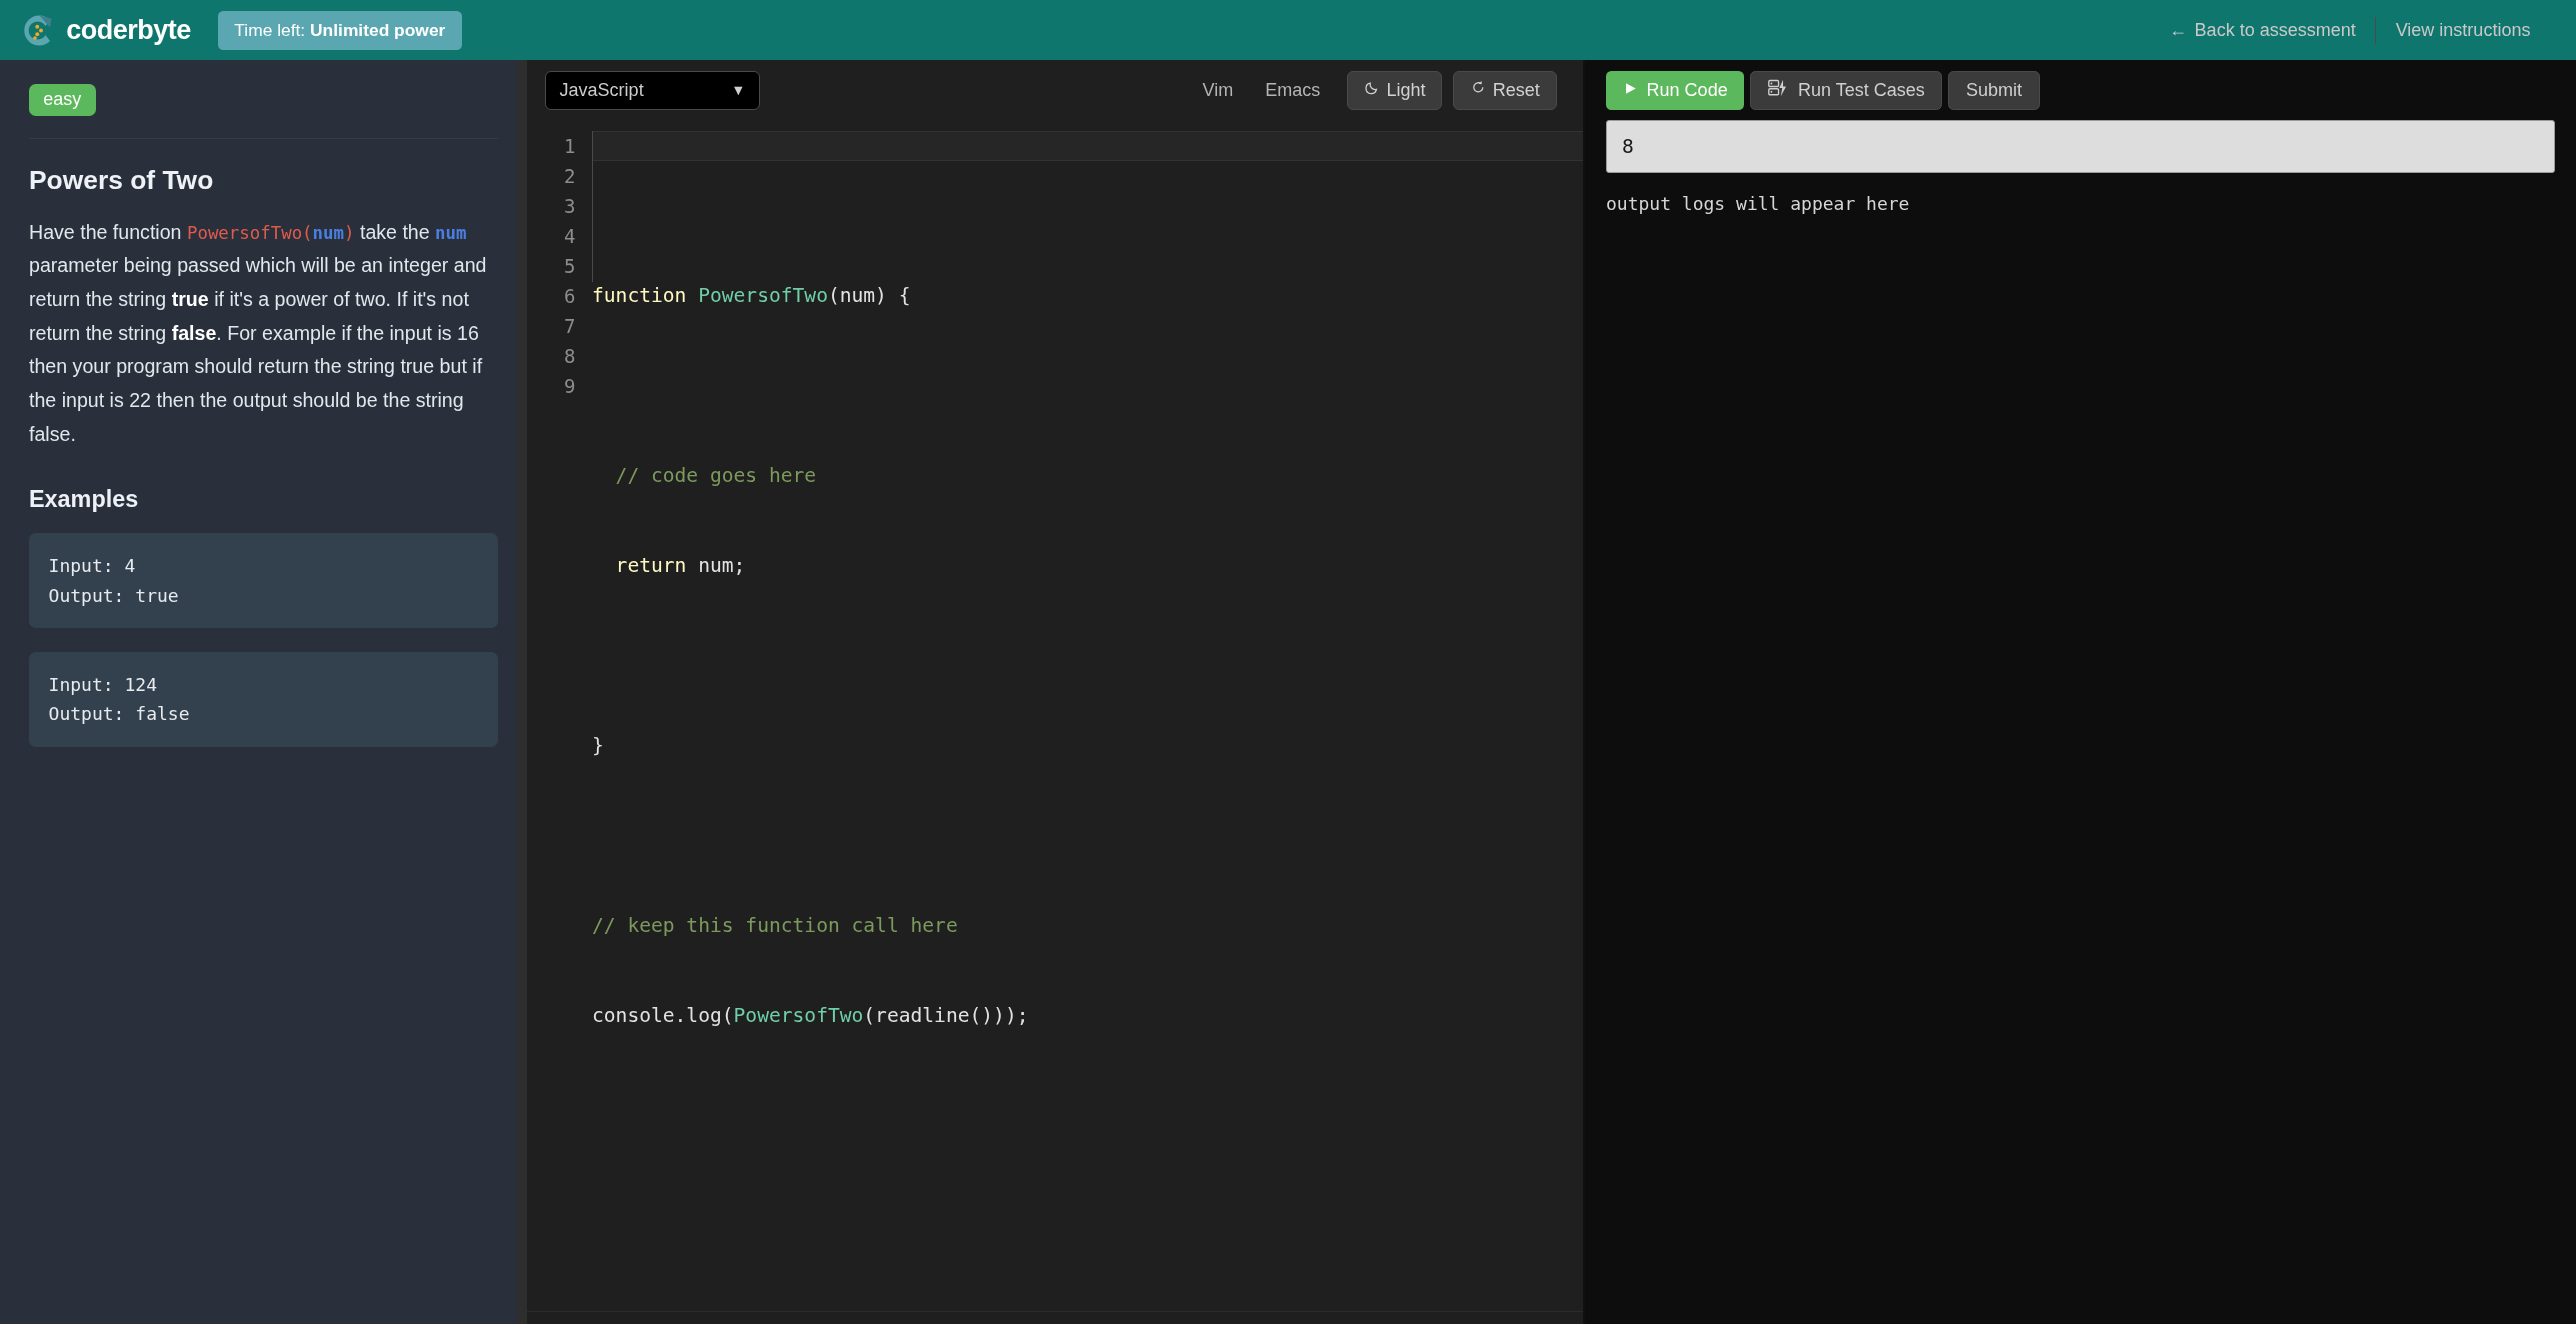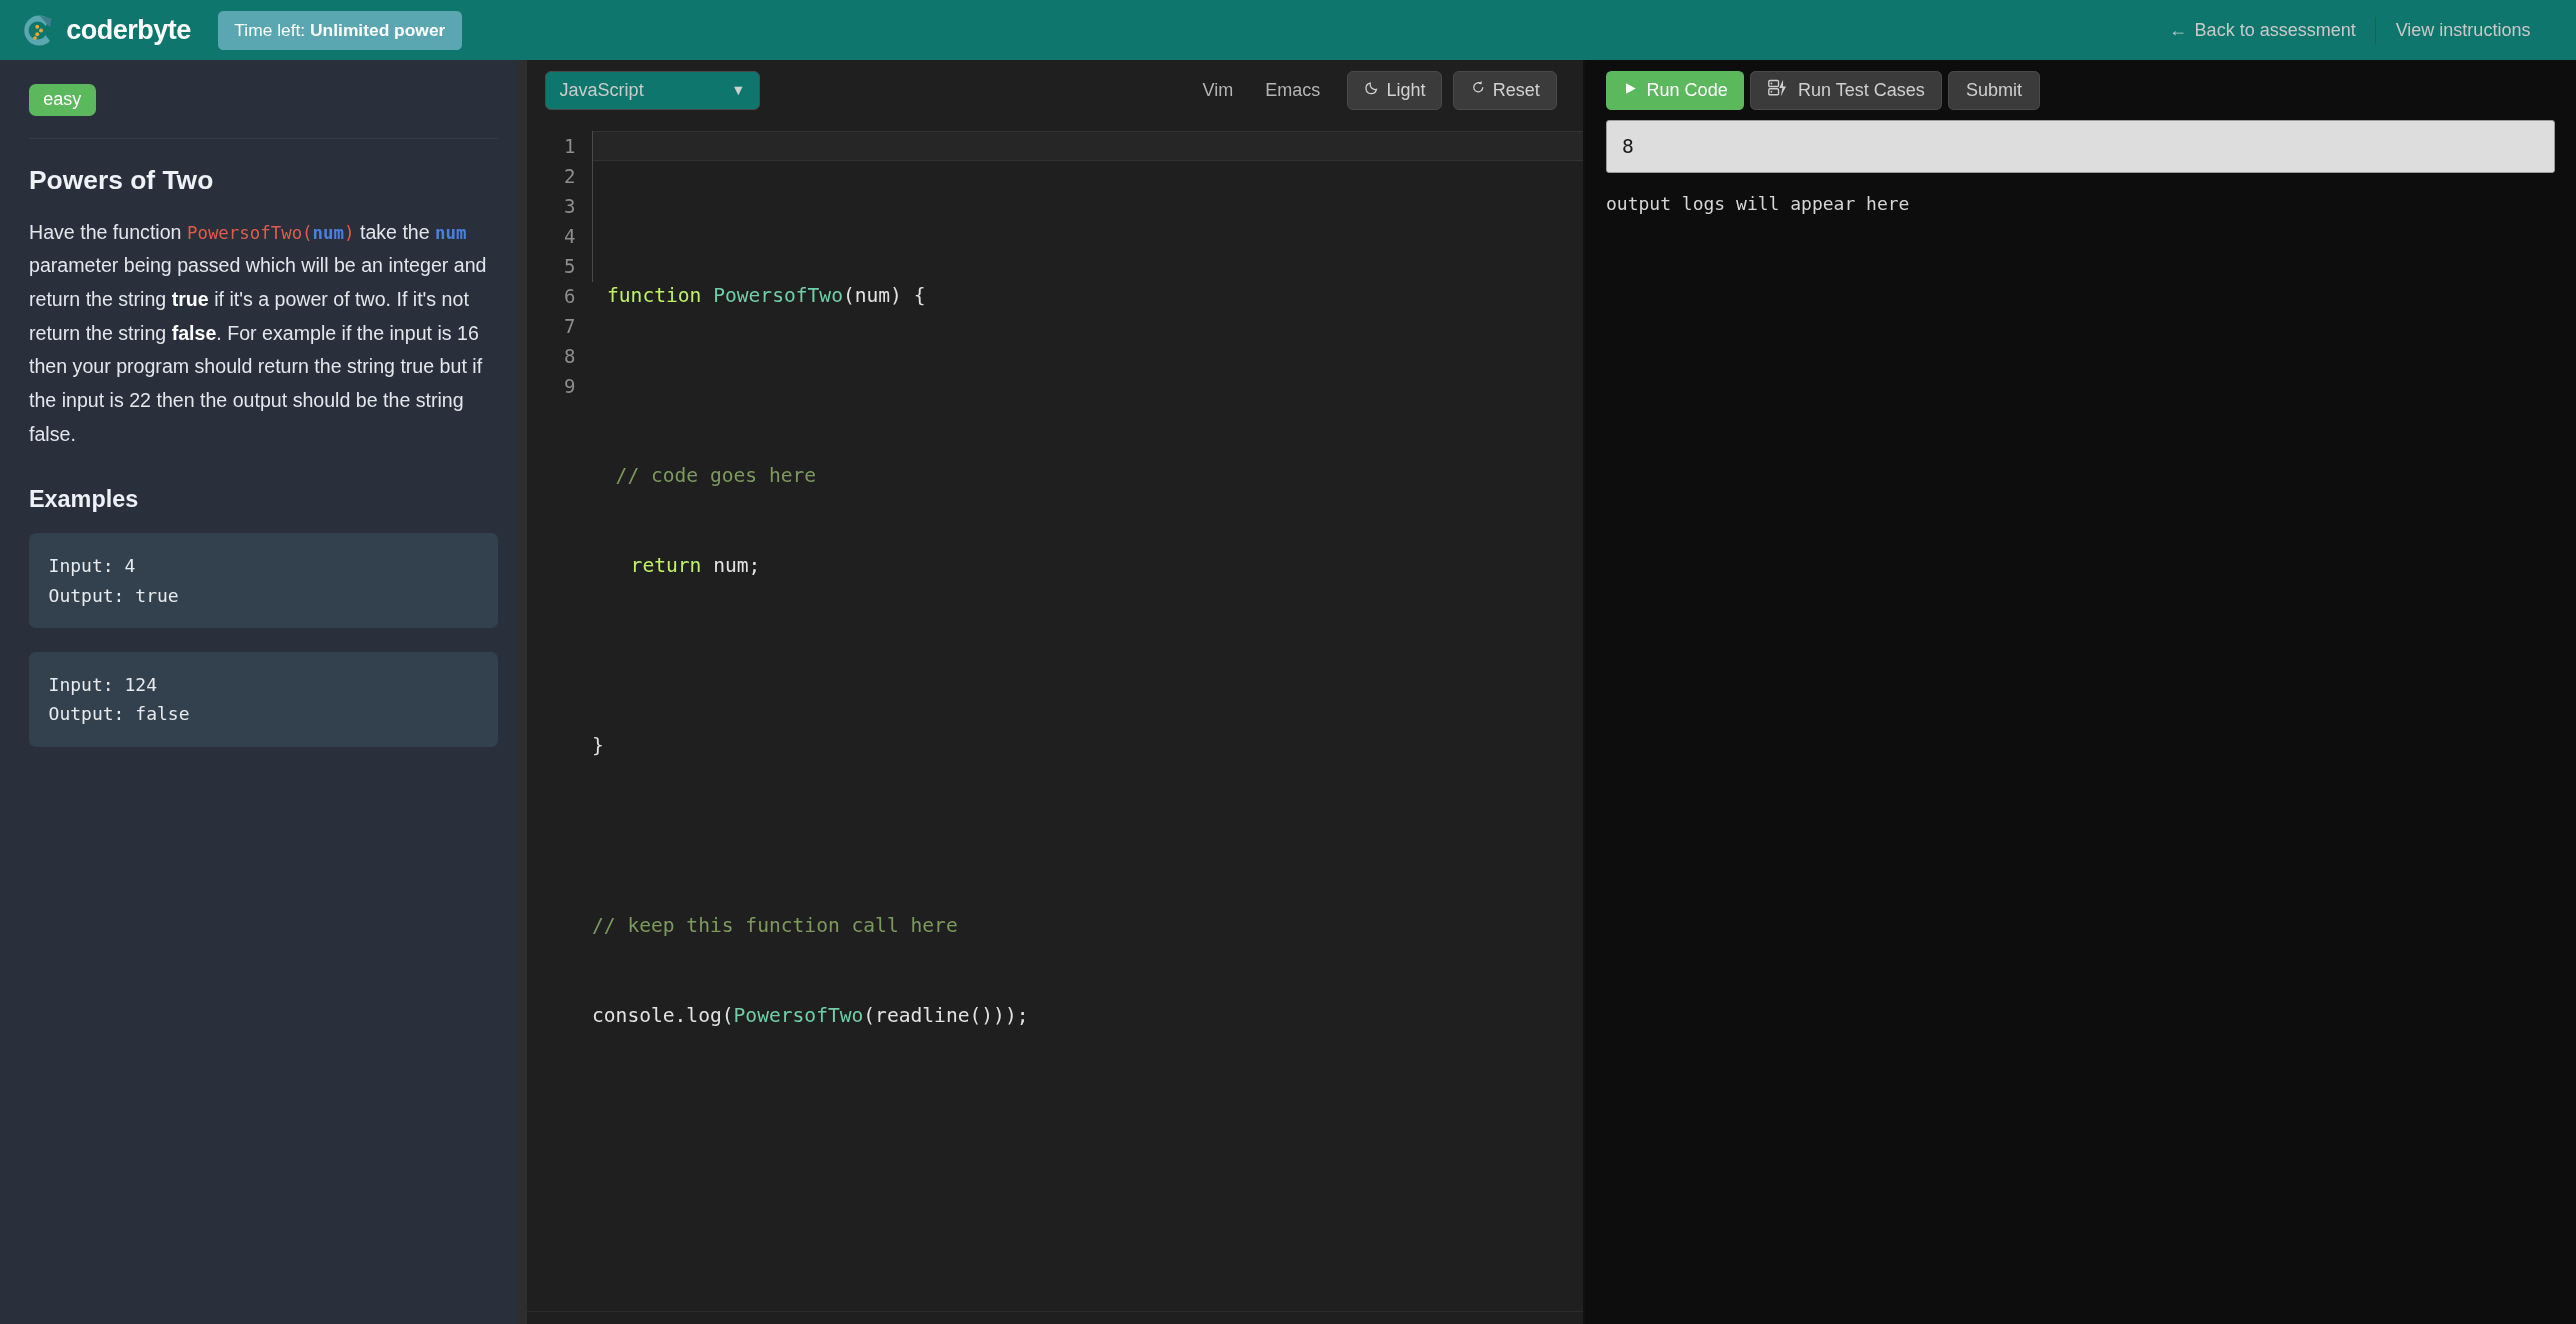--- a/index.html
+++ b/index.html
@@ -105,21 +105,21 @@
     display: flex; flex-direction: column;
     position: relative;
   }
   .editor-toolbar {
     height: 60px; min-height: 60px;
     display: flex; align-items: center;
     padding: 0 26px 0 18px;
     background: #1f1f1f;
   }
   .lang-select {
-    background: #0f766e;
+    background: #000000;
     border: 0.8px solid #4a4a4a;
     border-radius: 6px;
     color: #cccccc;
     font-size: 18px;
     height: 39px;
     width: 215px;
     display: flex; align-items: center;
     padding: 0 13.6px;
   }
   .lang-select .caret { margin-left: auto; font-size: 14.3px; color: #d0d0d0; }
@@ -161,21 +161,21 @@
   .active-line-bg {
     position: absolute; left: 0; right: 0; top: 10.6px; height: 30px;
     background: #262626; border-top: 0.8px solid #323232; border-bottom: 0.8px solid #323232;
     z-index: 0;
   }
   .code-lines .ln { position: relative; z-index: 1; }
   .indent-guide {
     position: absolute; left: 0px; top: 10.6px; width: 0.8px; height: 151px;
     background: #4a4a4a; z-index: 1;
   }
-  .k-kw { color: #bef264; margin-left: 15px; }
+  .k-kw { color: #fef9c3; }
   .k-fn { color: #6fcfa8; }
   .k-cm { color: #7d9a5d; }
   .k-pl { color: #e2e2e2; }
   .editor-hscroll {
     height: 13px; min-height: 13px; background: #1f1f1f;
     border-top: 0.8px solid #2b2b2b;
   }
   .pane-divider { width: 2.3px; background: #111111; min-width: 2.3px; }
 
   

